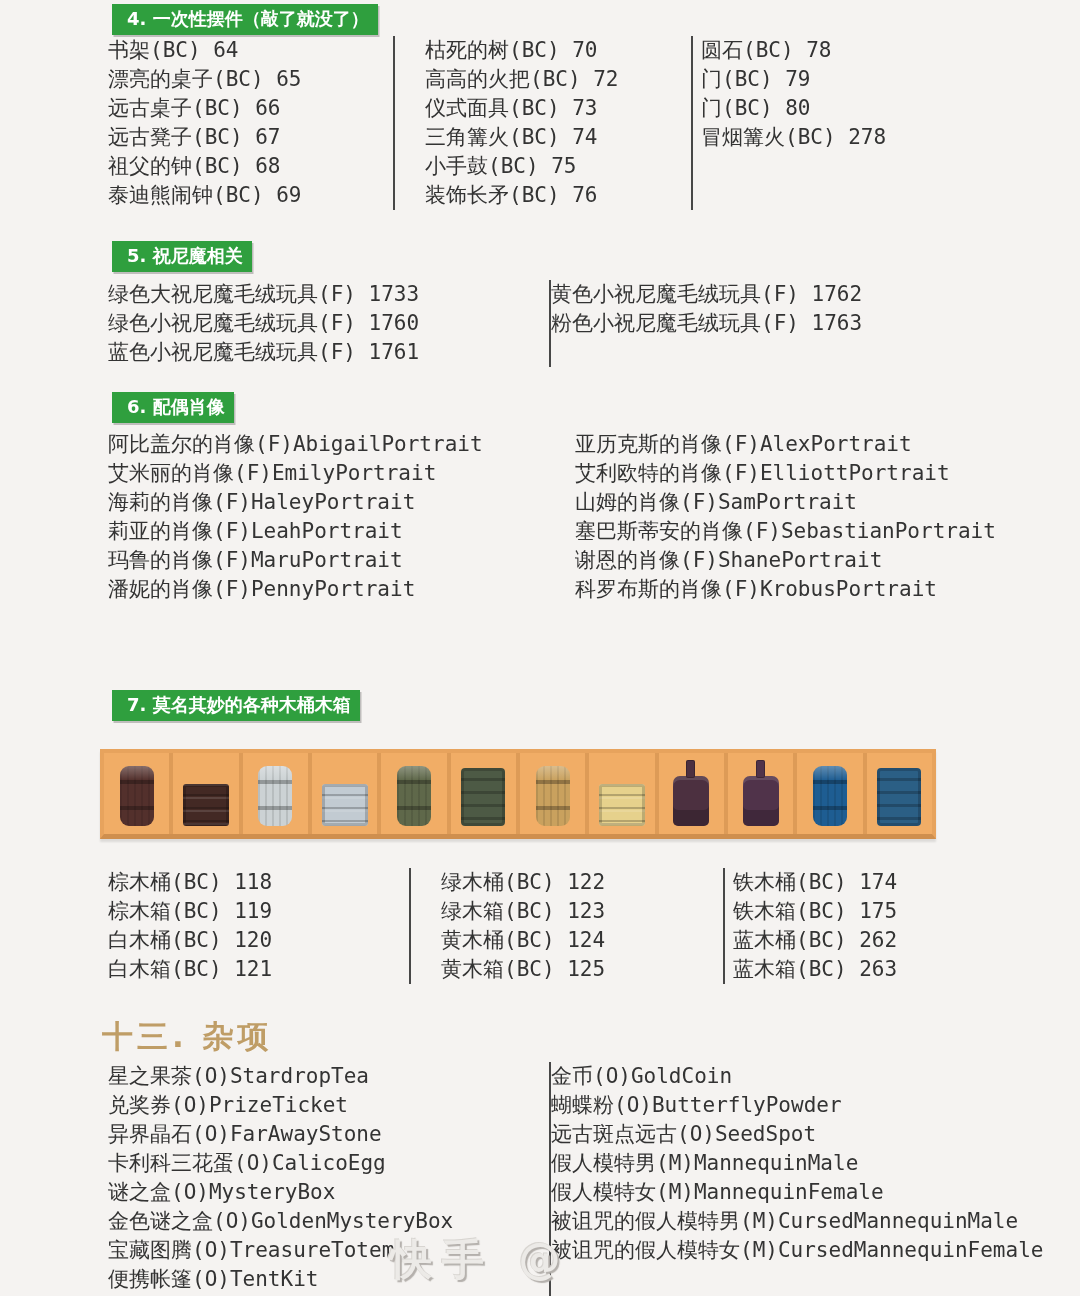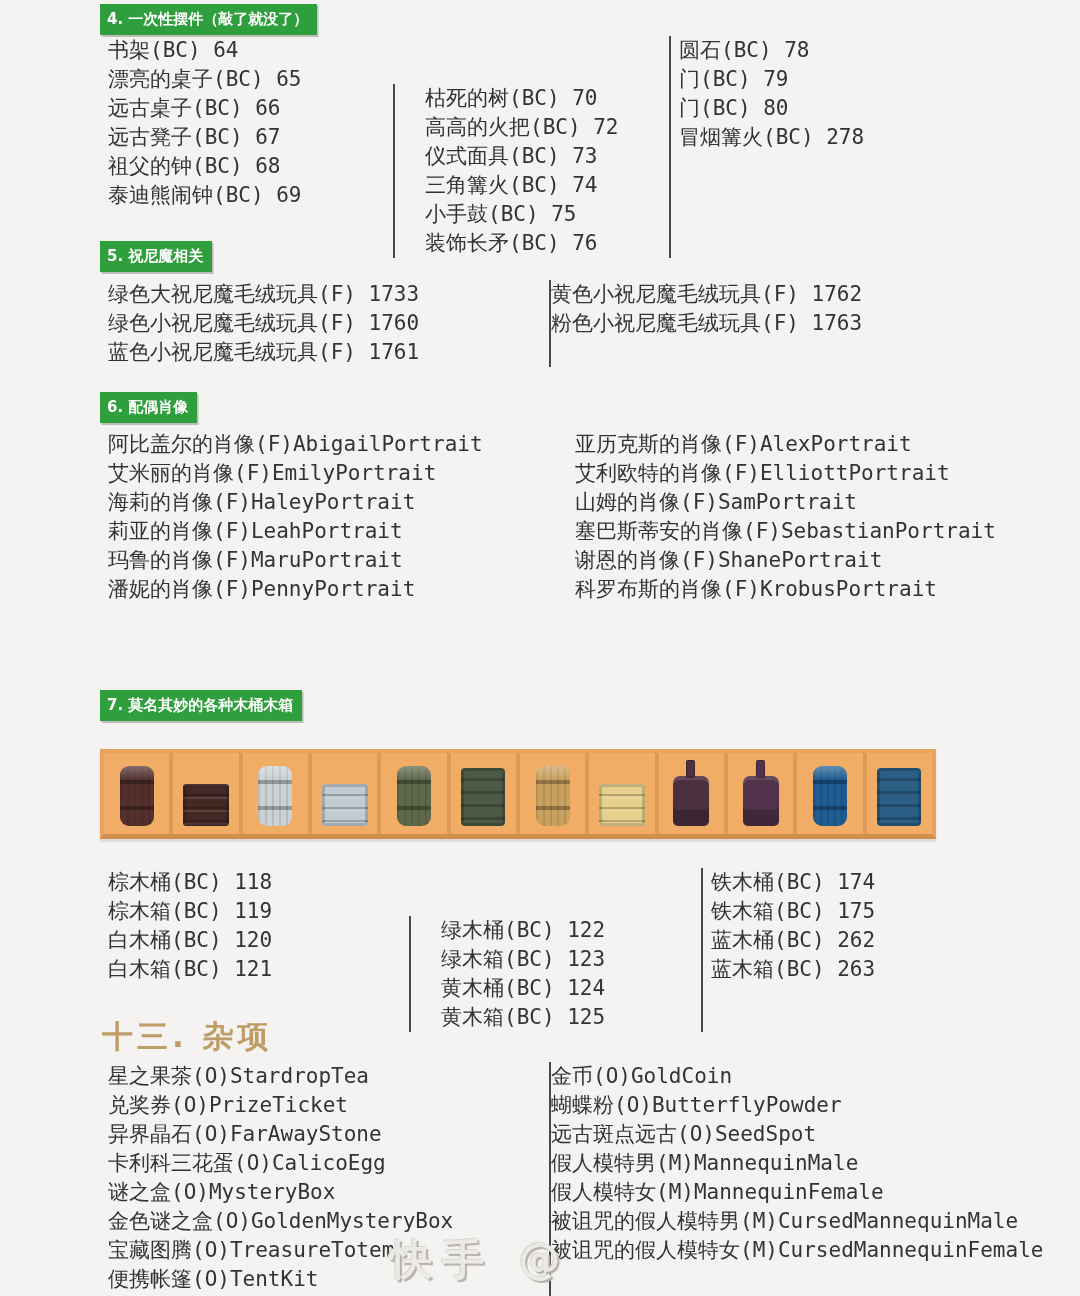--- a/index.html
+++ b/index.html
@@ -11,36 +11,36 @@
     --text:#333333;
   }
   *{margin:0;padding:0;box-sizing:border-box;}
   html,body{background:#e9e7e4;}
   .page{
     position:relative;width:1080px;height:1296px;margin:0 auto;
     background:#f5f3f1;overflow:hidden;
     font-family:"DejaVu Sans",sans-serif;color:var(--text);
   }
   .green-header{
-    position:absolute;left:100px;display:inline-block;
+    position:absolute;left:112px;display:inline-block;
     background:var(--header_green);color:#fff;font-weight:bold;
-    font-size:15px;line-height:26px;padding:2px 9px 3px 7px;
+    font-size:18px;line-height:26px;padding:2px 9px 3px 15px;
     box-shadow:1.5px 2px 0 rgba(0,0,0,.22);white-space:nowrap;
     font-family:"DejaVu Sans",sans-serif;
   }
   .cols{position:absolute;left:100px;display:flex;align-items:stretch;}
   ul.col{list-style:none;}
   li.item{
     font-size:21px;line-height:29px;white-space:nowrap;
     font-family:"DejaVu Sans Mono","DejaVu Sans",sans-serif;
     color:var(--text);
   }
   
   .w1{width:293px;padding-left:8px;}
-  .w2{width:276px;padding-left:30px;border-left:2px solid var(--divider);margin-top:48px;}
+  .w2{width:298px;padding-left:30px;border-left:2px solid var(--divider);}
   .w3{width:260px;padding-left:8px;border-left:2px solid var(--divider);}
   
   .wa{width:449px;padding-left:8px;}
   .wb{border-left:2px solid var(--divider);}
   
   .wc{width:475px;padding-left:8px;}
   .wd{padding-left:0;}
   
   .strip{
     position:absolute;left:100px;top:749px;width:836px;height:90px;

